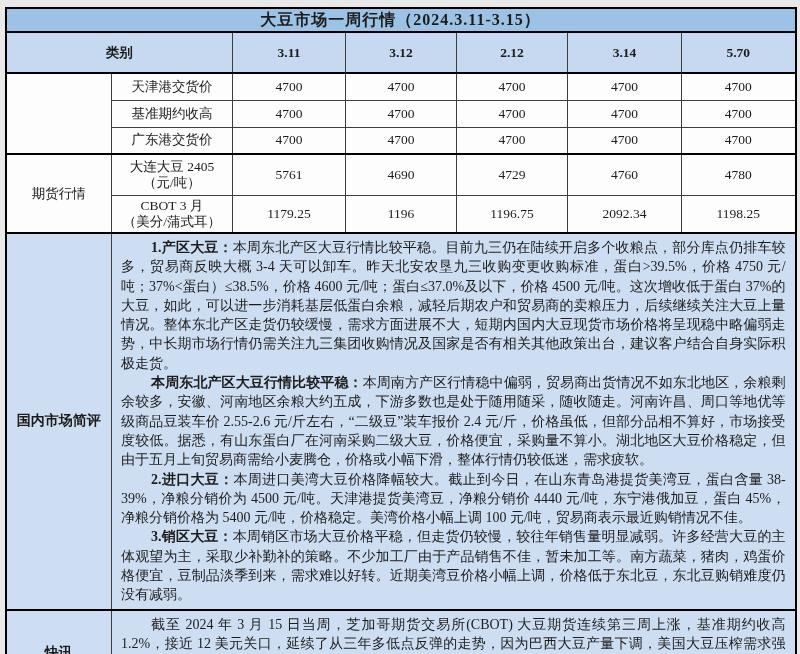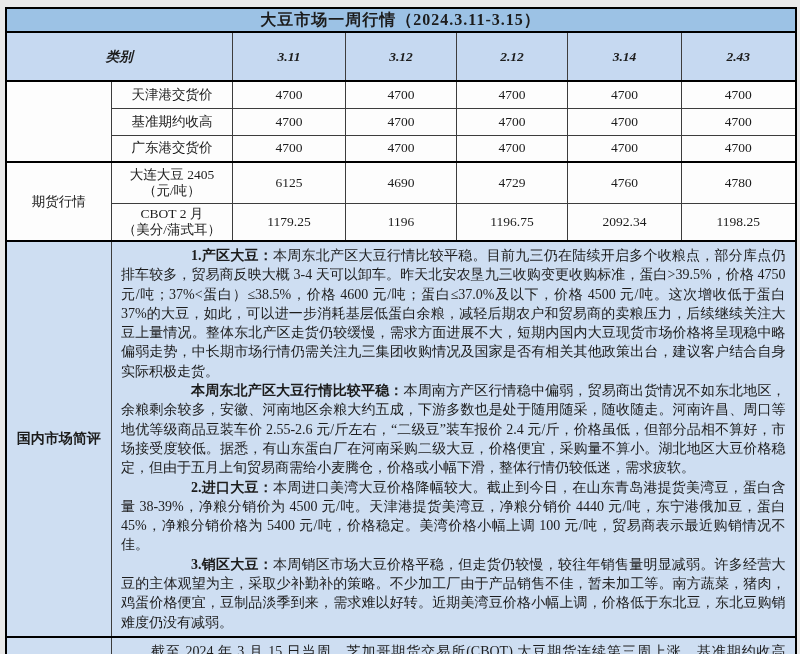--- a/index.html
+++ b/index.html
@@ -43,23 +43,22 @@
     background:var(--title_bar);
     font-weight:bold;
     font-size:16px;
     height:24px;
     border-bottom:2px solid var(--border_dark);
     letter-spacing:1px;
   }
   tr.header-row td{
     background:var(--header_row);
     font-weight:bold;
-    height:49px;
+    height:41px;
     border-bottom:2px solid var(--border_dark);
-    font-style:italic;
   }
   tr.spot-row td{height:27px;}
   tr.fut-row-1 td{height:41px;border-top:2px solid var(--border_dark);}
   tr.fut-row-2 td{height:38px;}
   td.group-label{
     font-weight:normal;
     background:var(--cell_bg);
   }
   td.multiline{white-space:pre-line;line-height:16px;}
   tr.comment-row td{
@@ -78,21 +77,21 @@
   }
   td.section-body{
     text-align:justify;
     padding:4px 9px 4px 9px;
     line-height:19.3px;
     font-size:14px;
   }
   td.comment-body{height:331px;vertical-align:top;}
   td.news-body{height:53px;}
   .para{margin:0;text-indent:2.15em;}
-  .lead{font-weight:bold;margin-left:40px;}
+  .lead{font-weight:bold;}
 </style>
 </head>
 <body>
 
 <div class="sheet">
   <table>
     <colgroup>
       <col style="width:106px">
         <col style="width:121px">
       <col style="width:113px">
@@ -106,21 +105,21 @@
         <tr class="title-row">
       <td colspan="7">大豆市场一周行情（2024.3.11-3.15）</td>
     </tr>
 
     <tr class="header-row">
       <td colspan="2">类别</td>
       <td>3.11</td>
       <td>3.12</td>
       <td>2.12</td>
       <td>3.14</td>
-      <td>2.43</td>
+      <td>5.70</td>
     </tr>
 
     <tr class="spot-row">
       <td rowspan="3"></td>
       <td>天津港交货价</td>
       <td>4700</td>
       <td>4700</td>
       <td>4700</td>
       <td>4700</td>
       <td>4700</td>
@@ -139,28 +138,28 @@
       <td>4700</td>
       <td>4700</td>
       <td>4700</td>
       <td>4700</td>
     </tr>
 
     <tr class="fut-row-1">
       <td rowspan="2" class="group-label">期货行情</td>
       <td class="multiline">大连大豆 2405
 （元/吨）</td>
-      <td>6125</td>
+      <td>5761</td>
       <td>4690</td>
       <td>4729</td>
       <td>4760</td>
       <td>4780</td>
     </tr>
     <tr class="fut-row-2">
-      <td class="multiline">CBOT 2 月
+      <td class="multiline">CBOT 3 月
 （美分/蒲式耳）</td>
       <td>1179.25</td>
       <td>1196</td>
       <td>1196.75</td>
       <td>2092.34</td>
       <td>1198.25</td>
     </tr>
 
     <tr class="comment-row">
       <td class="section-label">国内市场简评</td>

